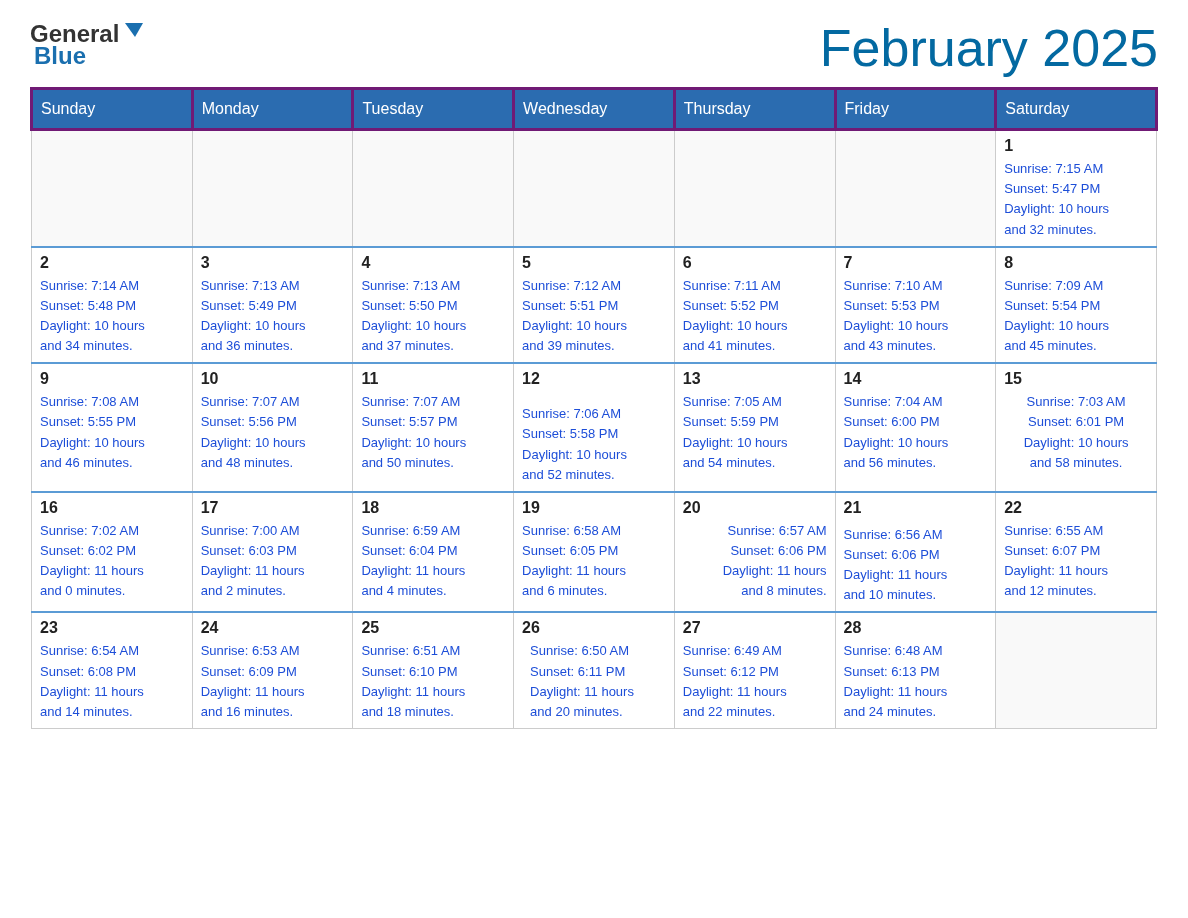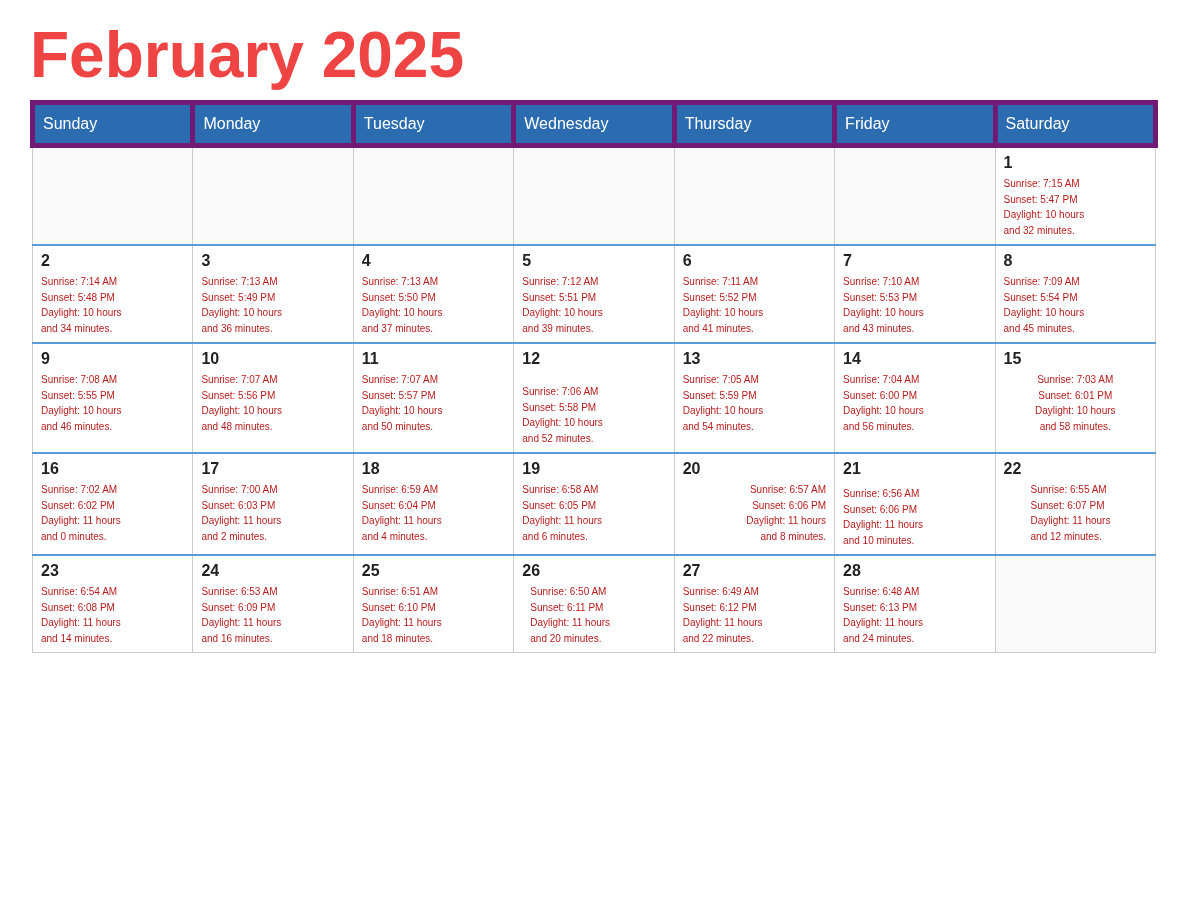--- a/index.html
+++ b/index.html
@@ -13,43 +13,43 @@
     .header {
       display: flex;
       justify-content: space-between;
       align-items: flex-start;
       margin-bottom: 10px;
     }
     .title-area {
       text-align: right;
     }
     .month-title {
-      font-size: 64px;
-      font-weight: bold;
-      color: #ef4444;
+      font-size: 52px;
+      font-weight: normal;
+      color: #0369a1;
       line-height: 1.1;
     }
     .location-subtitle {
       font-size: 20px;
       color: #444;
       margin-top: 4px;
     }
     .calendar {
       width: 100%;
       border-collapse: collapse;
       margin-top: 10px;
     }
     .calendar th {
       background-color: #2b6cb0;
       color: #fff;
       font-size: 16px;
       font-weight: normal;
       padding: 10px 8px;
       text-align: left;
-      border: 5px solid #701a75;
+      border: 3px solid #701a75;
     }
     .calendar td {
       border: 1px solid #ccc;
       vertical-align: top;
       padding: 6px 8px;
       width: calc(100% / 7);
       min-height: 110px;
       font-size: 12.5px;
       color: #333;
     }
@@ -60,36 +60,47 @@
       border-top: 2px solid #5b9bd5;
     }
     .day-number {
       font-size: 16px;
       font-weight: bold;
       color: #222;
       display: block;
       margin-bottom: 4px;
     }
     .day-info {
-      font-size: 10px;
-      color: #b91c1c;
+      font-size: 13px;
+      color: #1d4ed8;
       line-height: 1.55;
     }
     .empty-cell {
       background: #f9f9f9;
     }
     .logo-wrapper {
       display: flex;
       align-items: center;
     }
   </style>
 </head>
 <body>
 
 <div class="header">
+  <div class="logo-wrapper">
+    <div style="display:flex;flex-direction:column;align-items:flex-start;">
+      <div style="display:flex;align-items:center;">
+        <span style="font-size:24px;font-weight:bold;color:#333;font-family:Arial,sans-serif;">General</span>
+        <svg width="26" height="26" viewBox="0 0 26 26" style="margin-left:2px;margin-top:-4px;">
+          <polygon points="4,4 22,4 14,18" fill="#1a6faf"></polygon>
+        </svg>
+      </div>
+      <span style="font-size:24px;font-weight:bold;color:#1a6faf;font-family:Arial,sans-serif;margin-top:-6px;margin-left:4px;">Blue</span>
+    </div>
+  </div>
   <div class="title-area">
     <div class="month-title">February 2025</div>
   </div>
 </div>
 
 <table class="calendar">
   <thead>
     <tr>
     <th>Sunday</th>
         <th>Monday</th>
@@ -256,21 +267,21 @@
         </td>
         <td>
           <span class="day-number">21</span>
           <div class="day-info" style="white-space: pre-line; margin-top: 8px;">Sunrise: 6:56 AM
 Sunset: 6:06 PM
 Daylight: 11 hours
 and 10 minutes.</div>
         </td>
         <td>
           <span class="day-number">22</span>
-          <div class="day-info" style="white-space: pre-line; margin-left: 27px;">Sunrise: 6:55 AM
+          <div class="day-info" style="white-space: pre-line;">Sunrise: 6:55 AM
 Sunset: 6:07 PM
 Daylight: 11 hours
 and 12 minutes.</div>
         </td>
       </tr>
       <tr>
         <td>
           <span class="day-number">23</span>
           <div class="day-info" style="white-space: pre-line;">Sunrise: 6:54 AM
 Sunset: 6:08 PM

